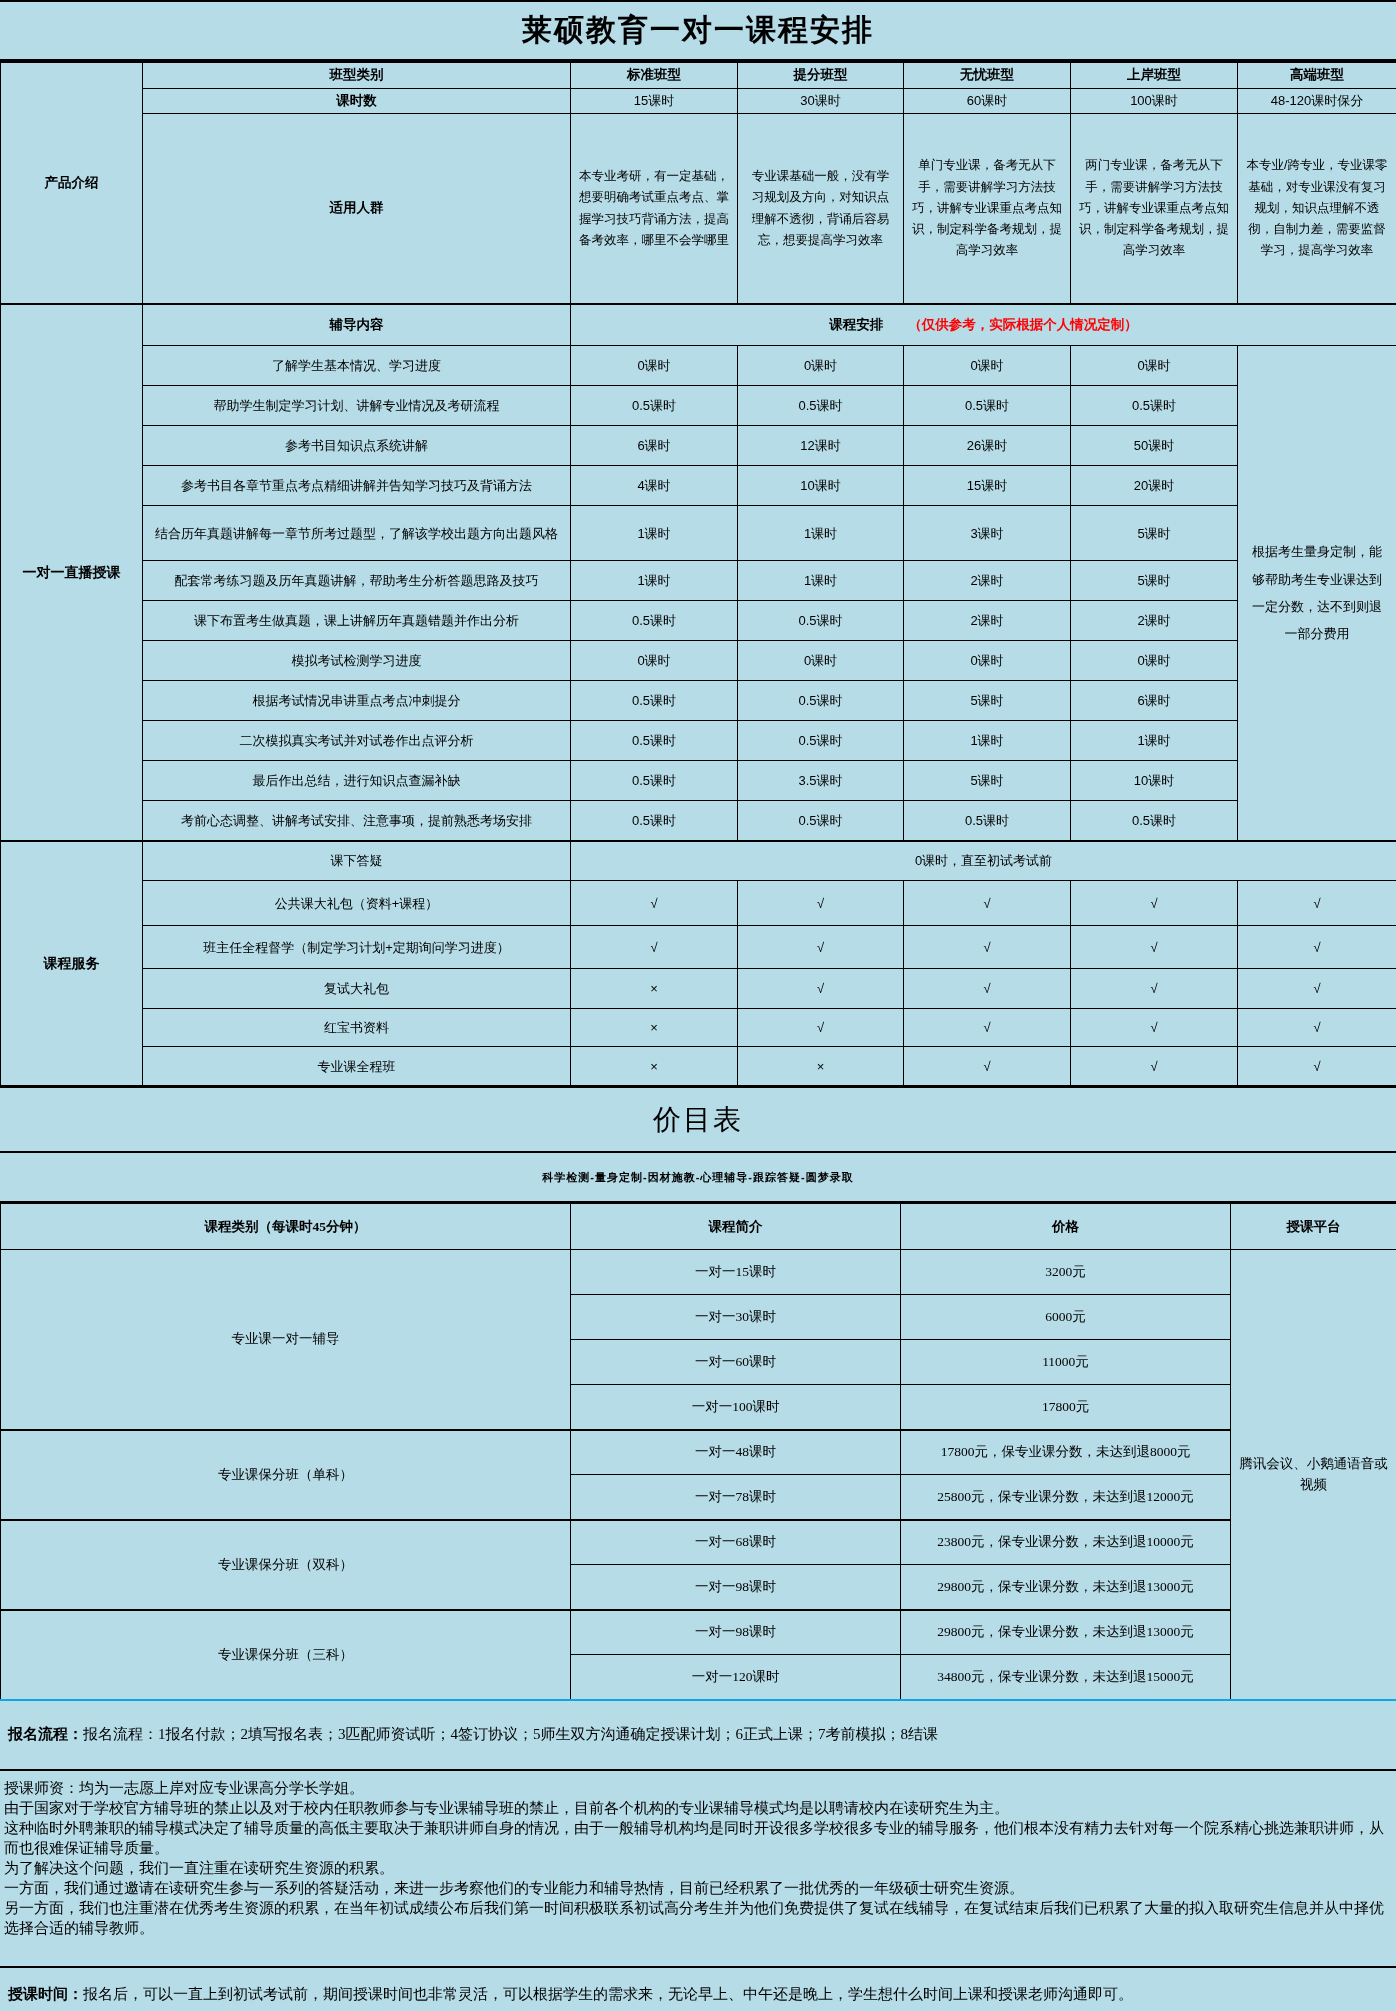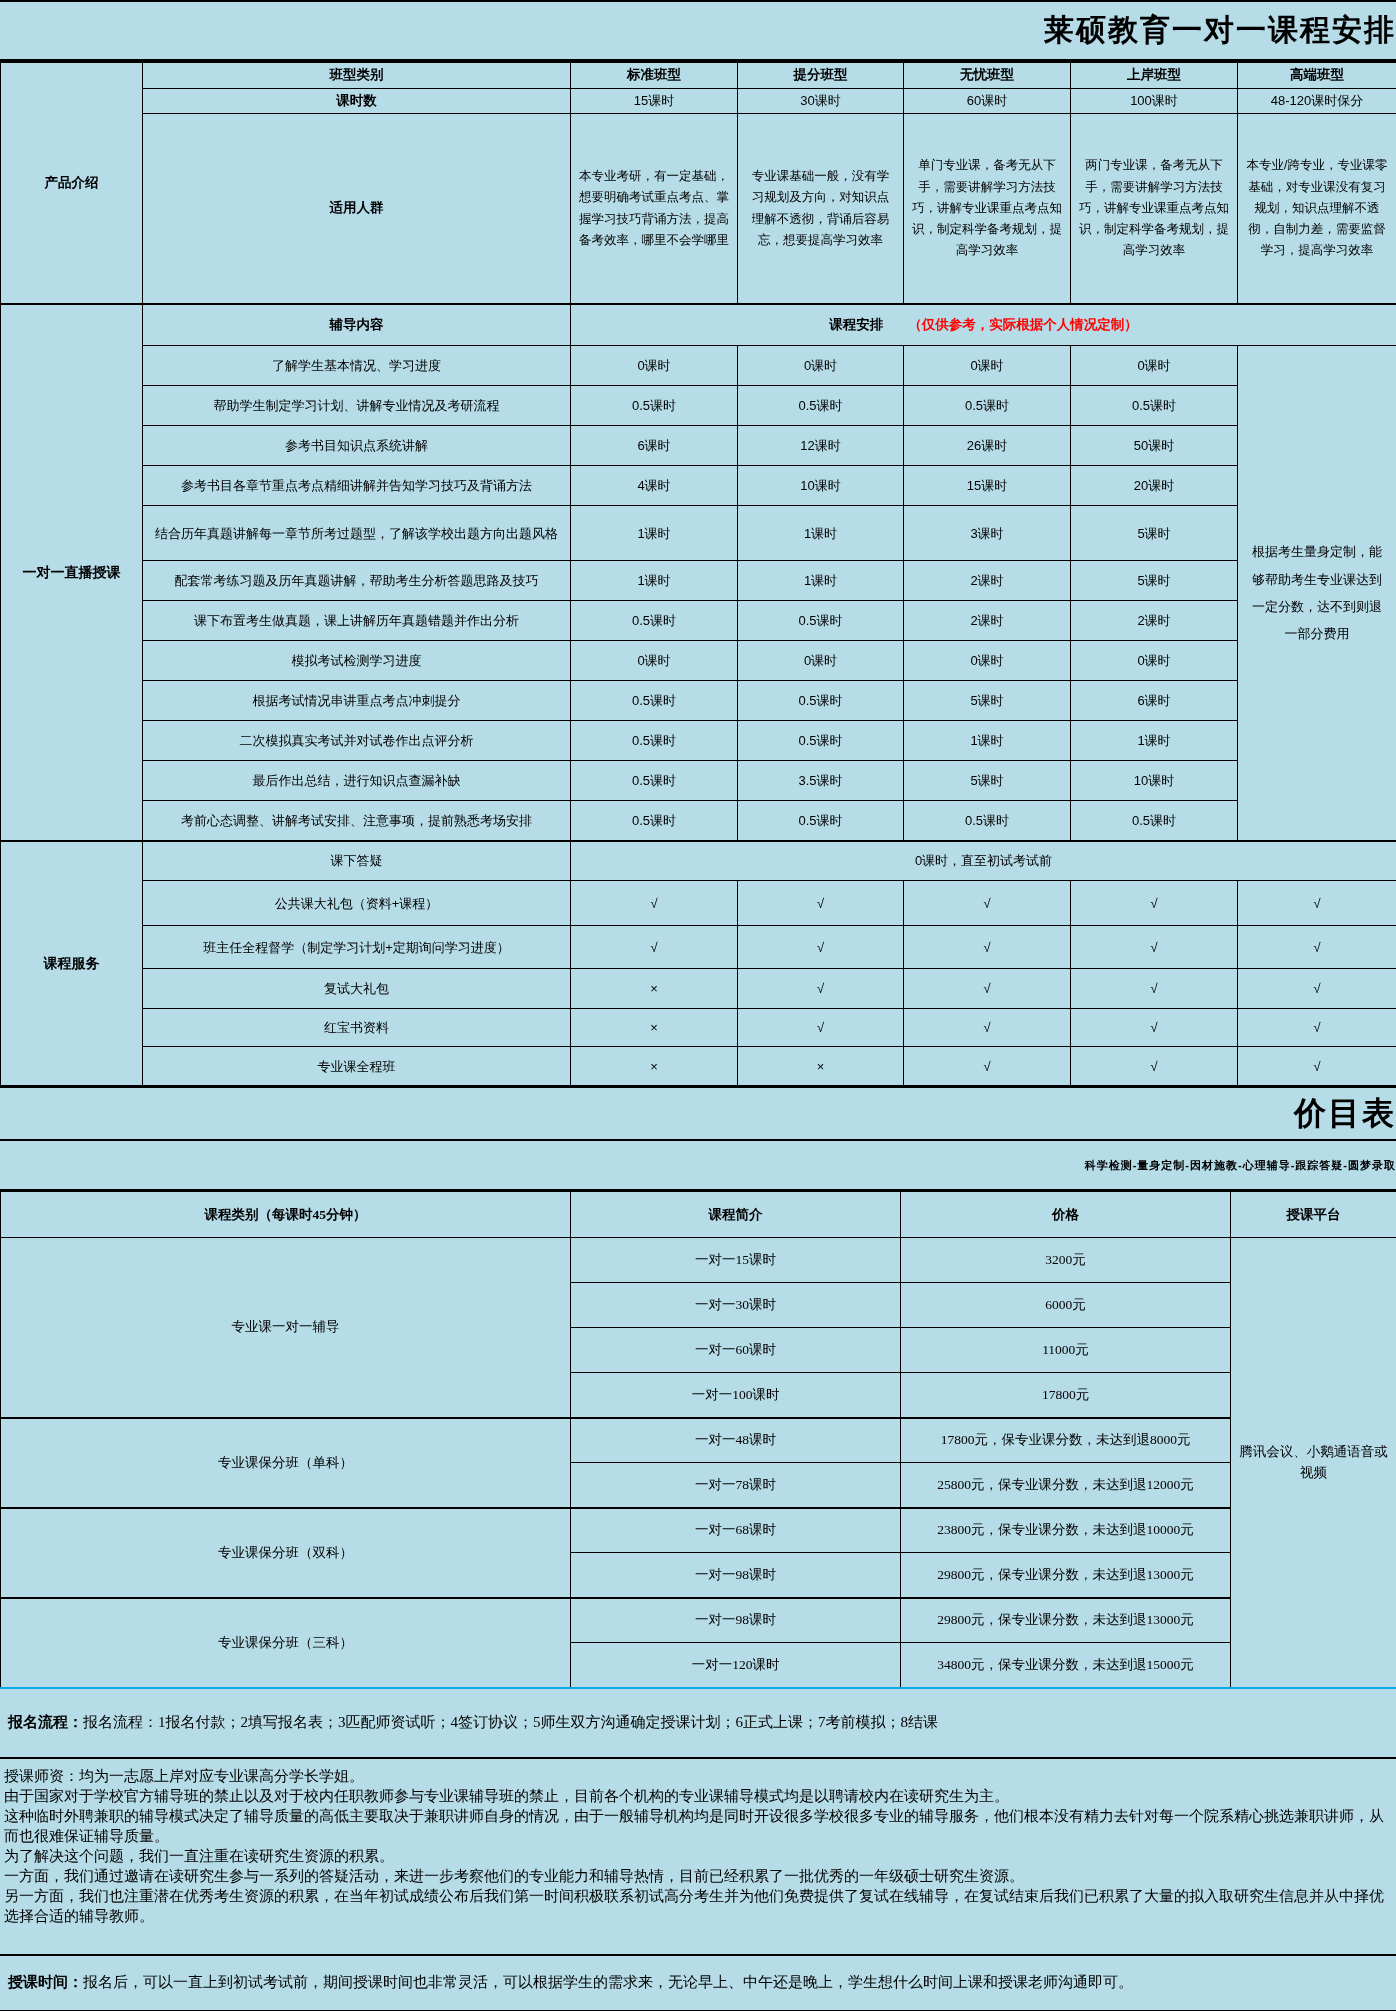--- a/index.html
+++ b/index.html
@@ -9,23 +9,23 @@
     color:#000;
     font-family:"Liberation Sans", sans-serif;
   }
   .page{
     width:1396px;height:2011px;
     box-sizing:border-box;
     border-top:2px solid #000;
     overflow:hidden;
     background:#b6dce8;
   }
-  .band{display:flex;align-items:center;justify-content:flex-end;box-sizing:border-box;}
+  .band{display:flex;align-items:center;justify-content:center;box-sizing:border-box;}
   .title-band{height:60px;border-bottom:3px solid #000;font-size:30px;font-weight:bold;letter-spacing:2px;}
-  .price-title-band{height:55px;border-top:2px solid #000;border-bottom:2px solid #000;font-size:32px;font-weight:bold;letter-spacing:2px;}
+  .price-title-band{height:67px;border-top:2px solid #000;border-bottom:2px solid #000;font-size:28px;font-weight:normal;letter-spacing:2px;}
   .subtitle-band{height:50px;border-bottom:2px solid #000;font-size:11px;font-weight:bold;letter-spacing:1px;}
   .tbl{border-collapse:collapse;table-layout:fixed;width:1396px;}
   .tbl td{
     border:1px solid #000;
     text-align:center;vertical-align:middle;
     font-size:13px;line-height:1.5;
     padding:2px 5px;box-sizing:border-box;overflow:hidden;
   }
   .tbl td.b, .tbl tr.hdr td{font-weight:bold;font-size:13.5px;}
   .tbl td.sec{font-weight:bold;font-size:14px;}

